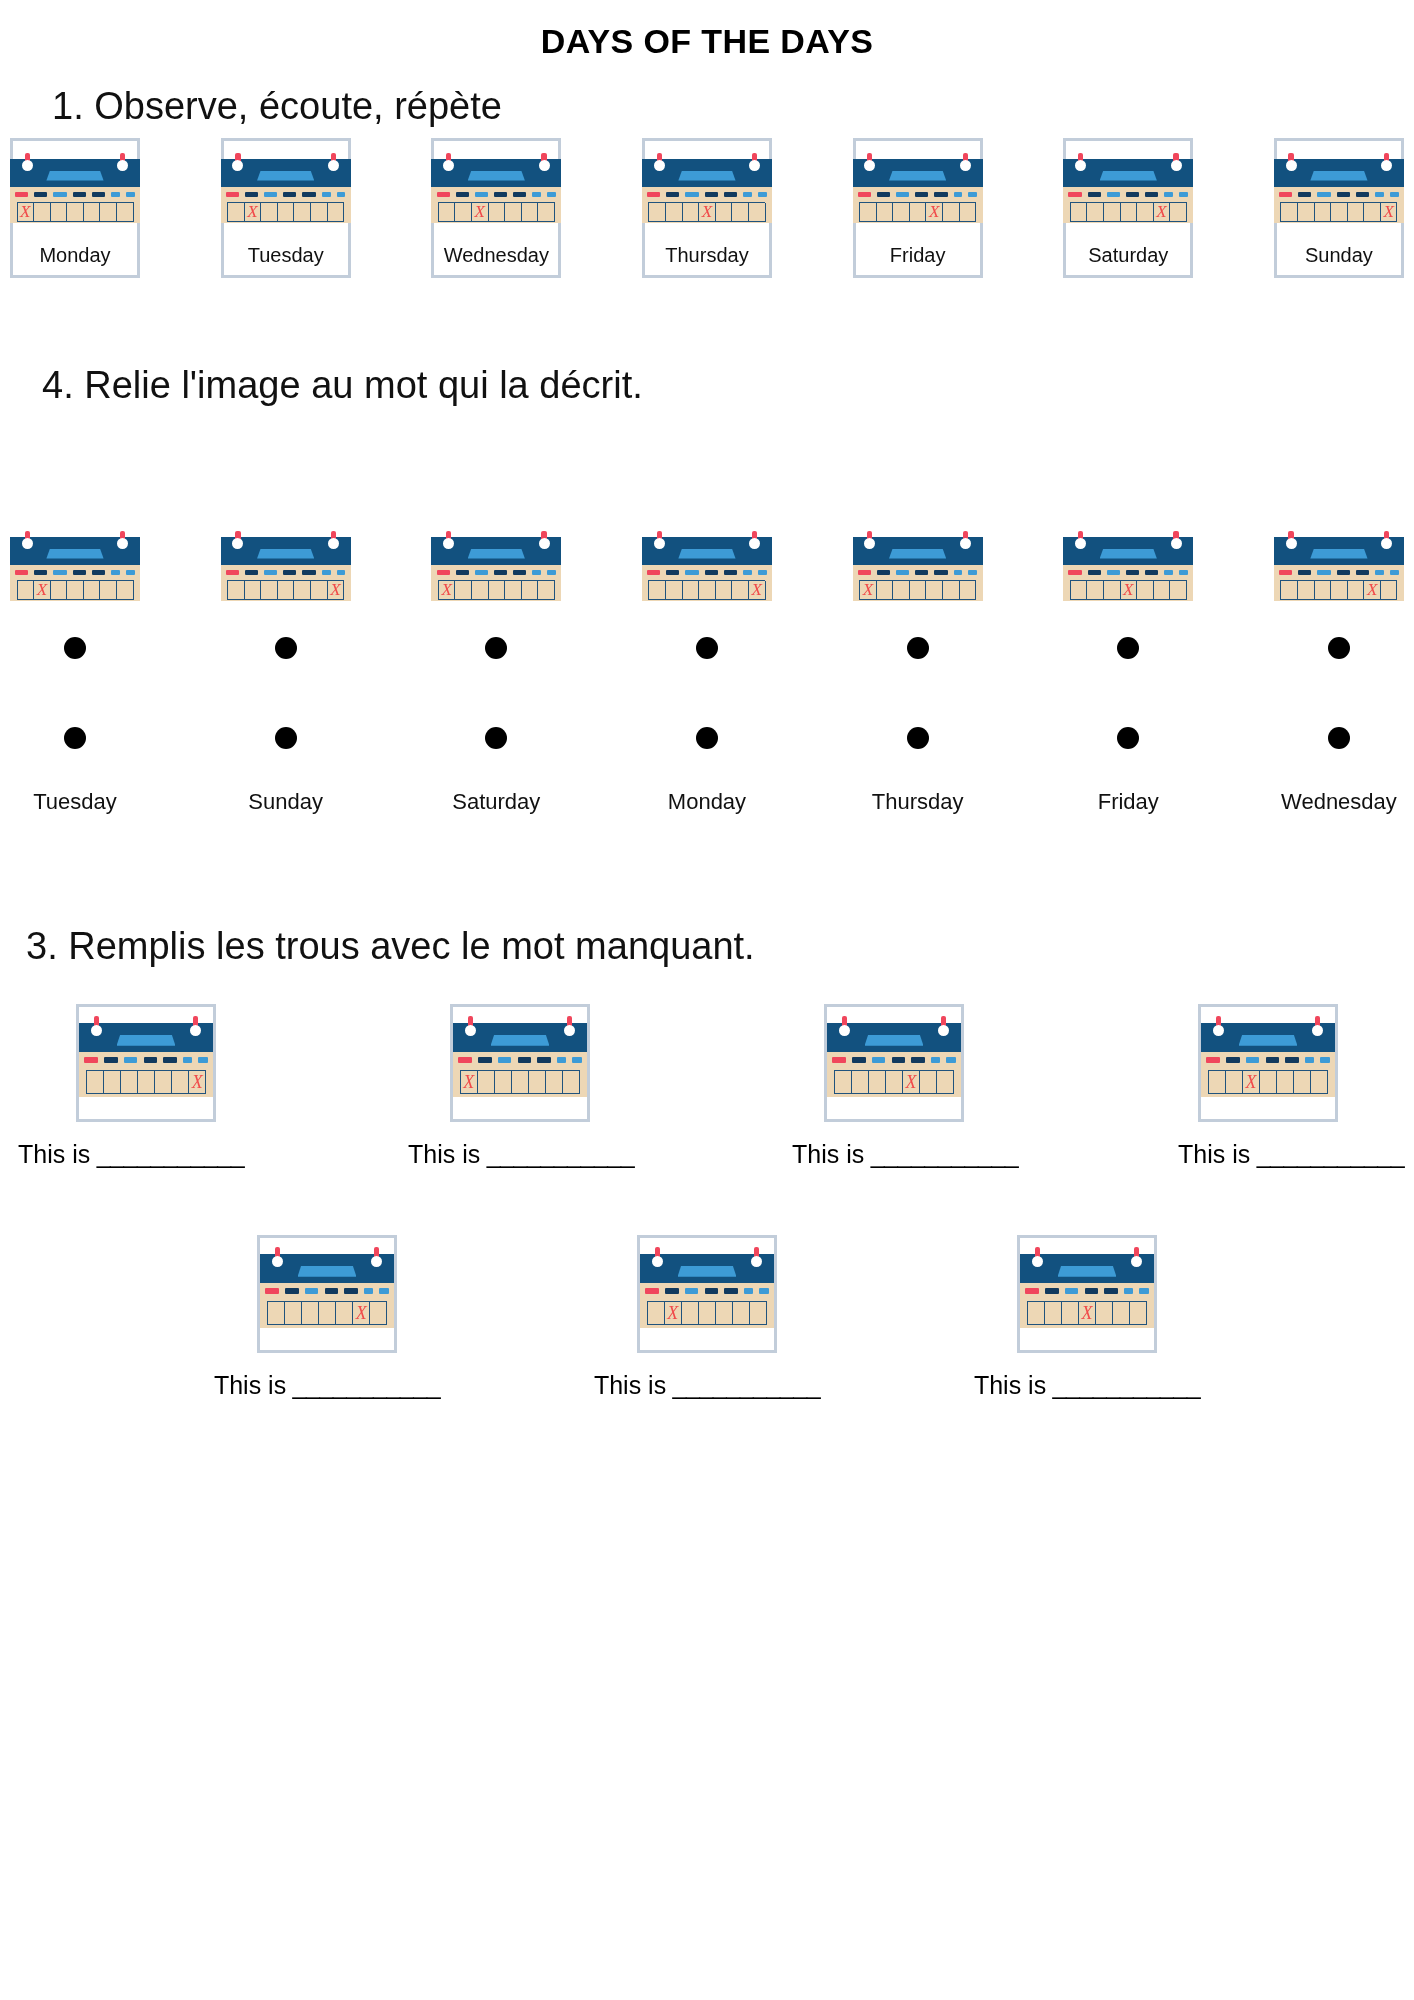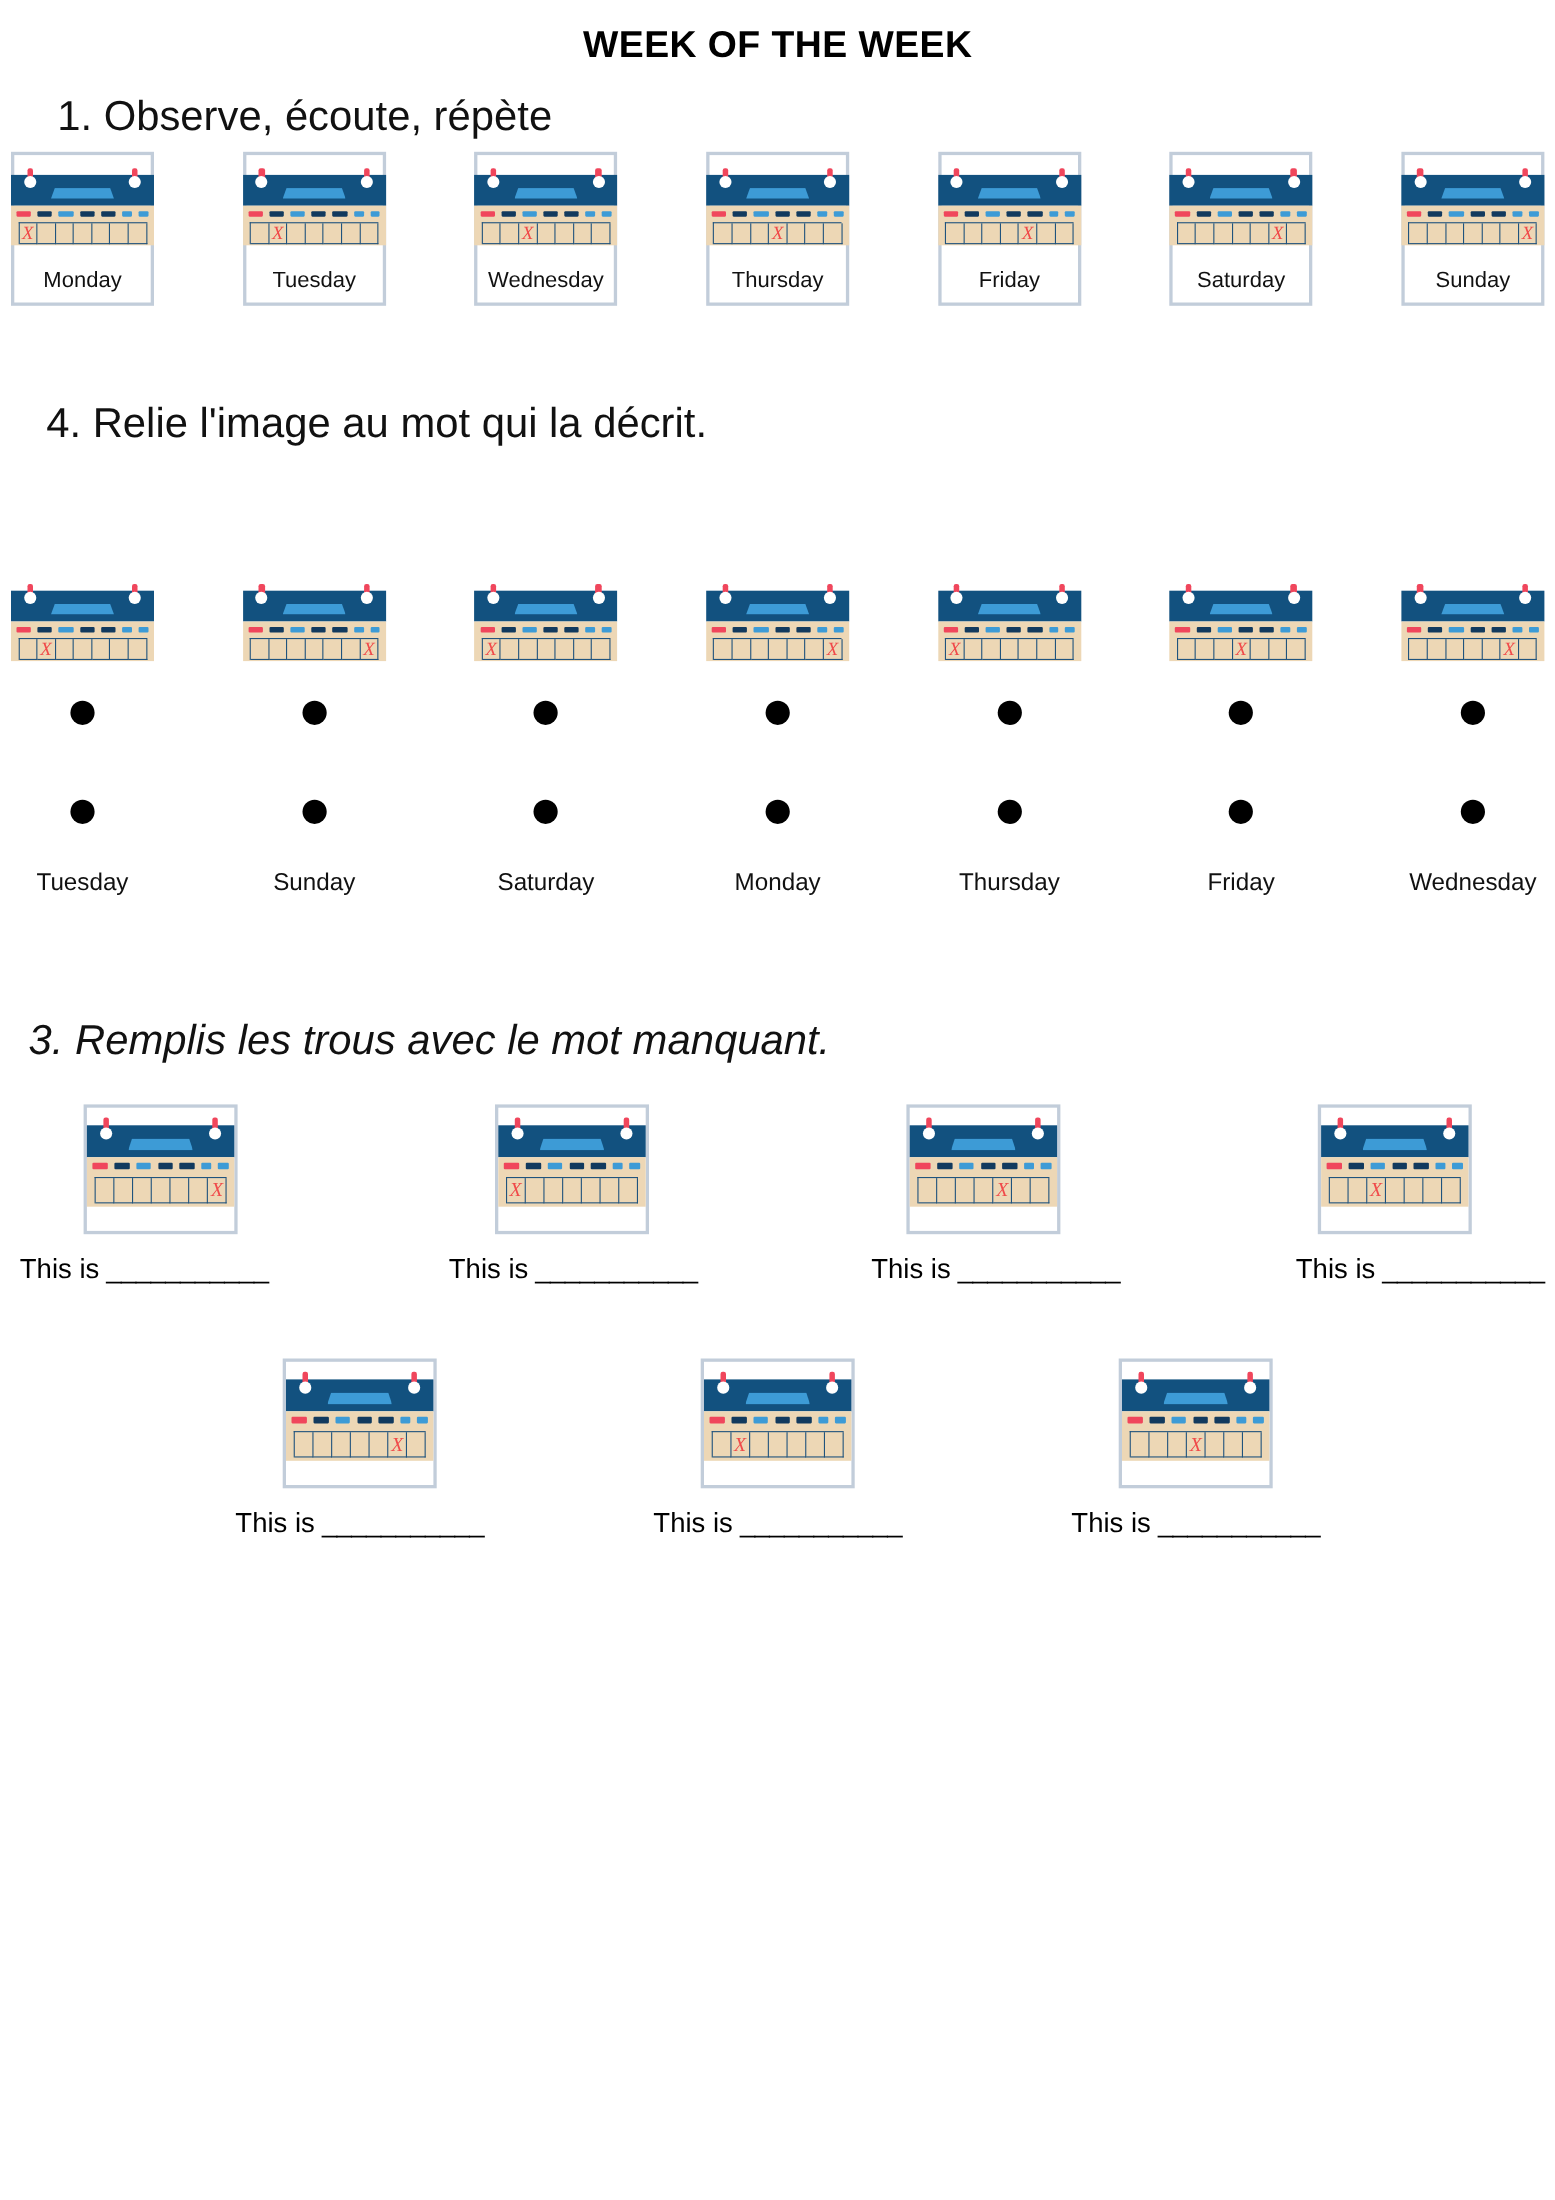--- a/index.html
+++ b/index.html
@@ -25,21 +25,21 @@
   }
 
   
   .section-heading {
     font-size: 38px;
     font-weight: 400;
     color: #111;
   }
   .sh1 { margin: 24px 0 0 52px; }
   .sh2 { margin: 0 0 0 42px; }
-  .sh3 { margin: 0 0 0 26px; font-style: italic; }
+  .sh3 { margin: 0 0 0 26px; }
 
   
   .cal {
     position: relative;
     width: 100%;
     height: 100%;
   }
   .cal-top {
     position: absolute;
     left: 0; right: 0;
@@ -243,21 +243,21 @@
   }
   .s3-row.row1 .s3-item:nth-child(1) .s3-blank { text-align: left;  padding-left: 2px; }
   .s3-row.row1 .s3-item:nth-child(2) .s3-blank { text-align: left;  padding-left: 18px; }
   .s3-row.row1 .s3-item:nth-child(3) .s3-blank { text-align: left;  padding-left: 28px; }
   .s3-row.row1 .s3-item:nth-child(4) .s3-blank { text-align: left;  padding-left: 40px; }
   .blank-line { letter-spacing: -0.5px; }
 </style>
 </head>
 <body>
 
-<h1 class="page-title">WEEK OF THE WEEK</h1>
+<h1 class="page-title">DAYS OF THE DAYS</h1>
 
 <div>
   <div class="section-heading sh1">1. Observe, écoute, répète</div>
   <div id="section1">
     <div class="s1-row" id="s1-row">
         <div class="s1-card">
           <div class="s1-cal-wrap">
             <div class="cal">
               <div class="cal-top"></div>
               <div class="cal-banner"></div>

